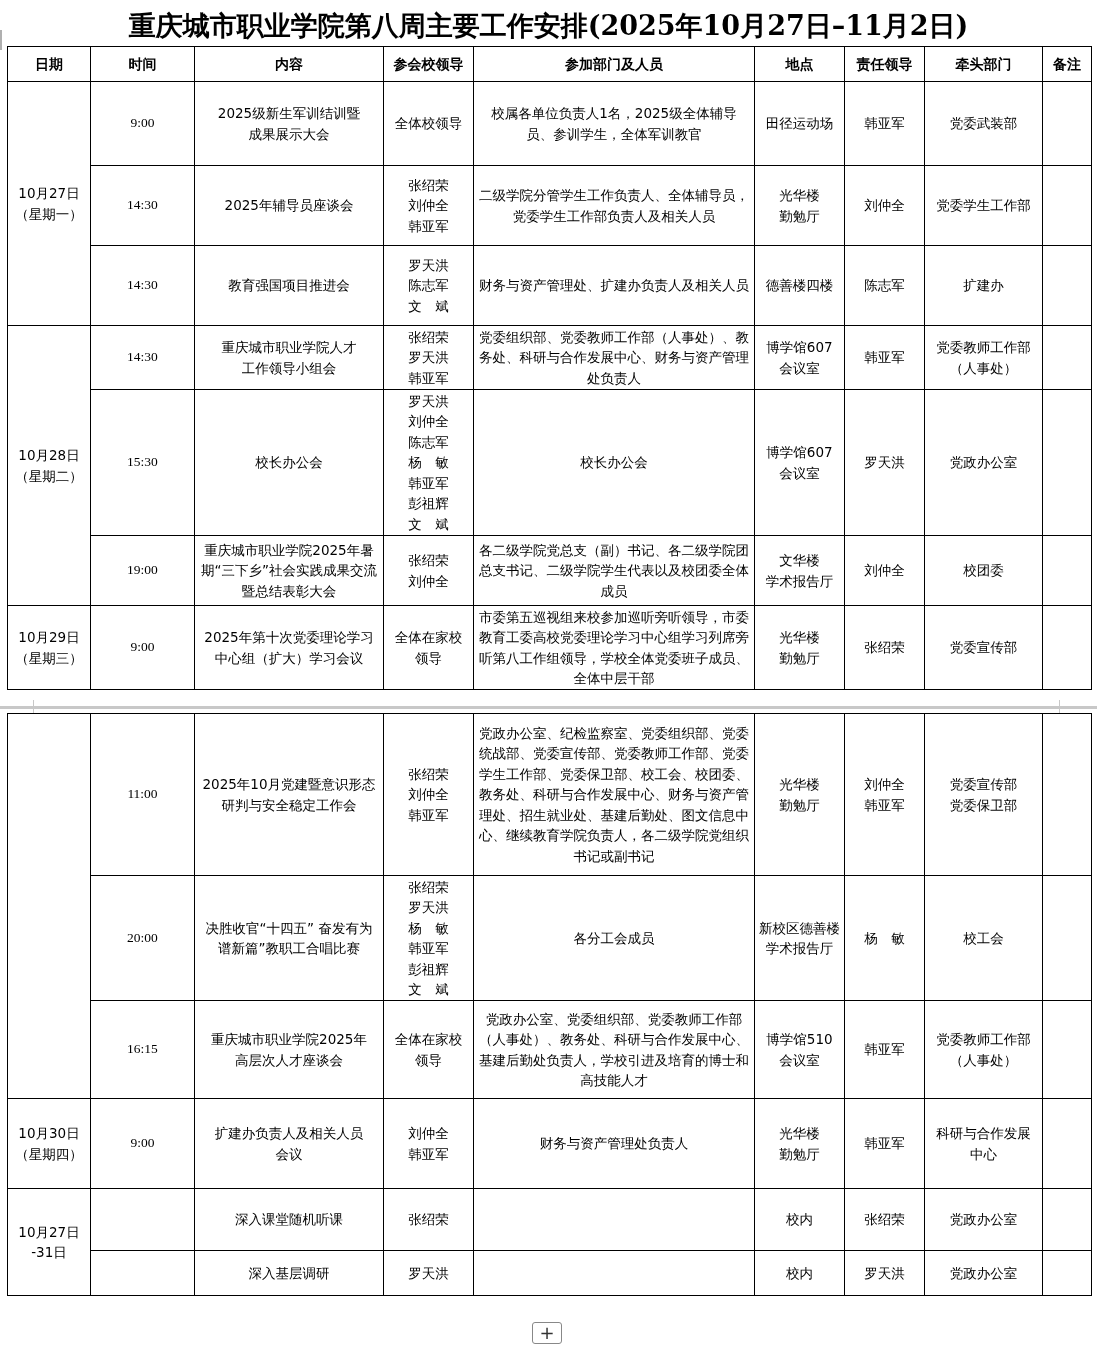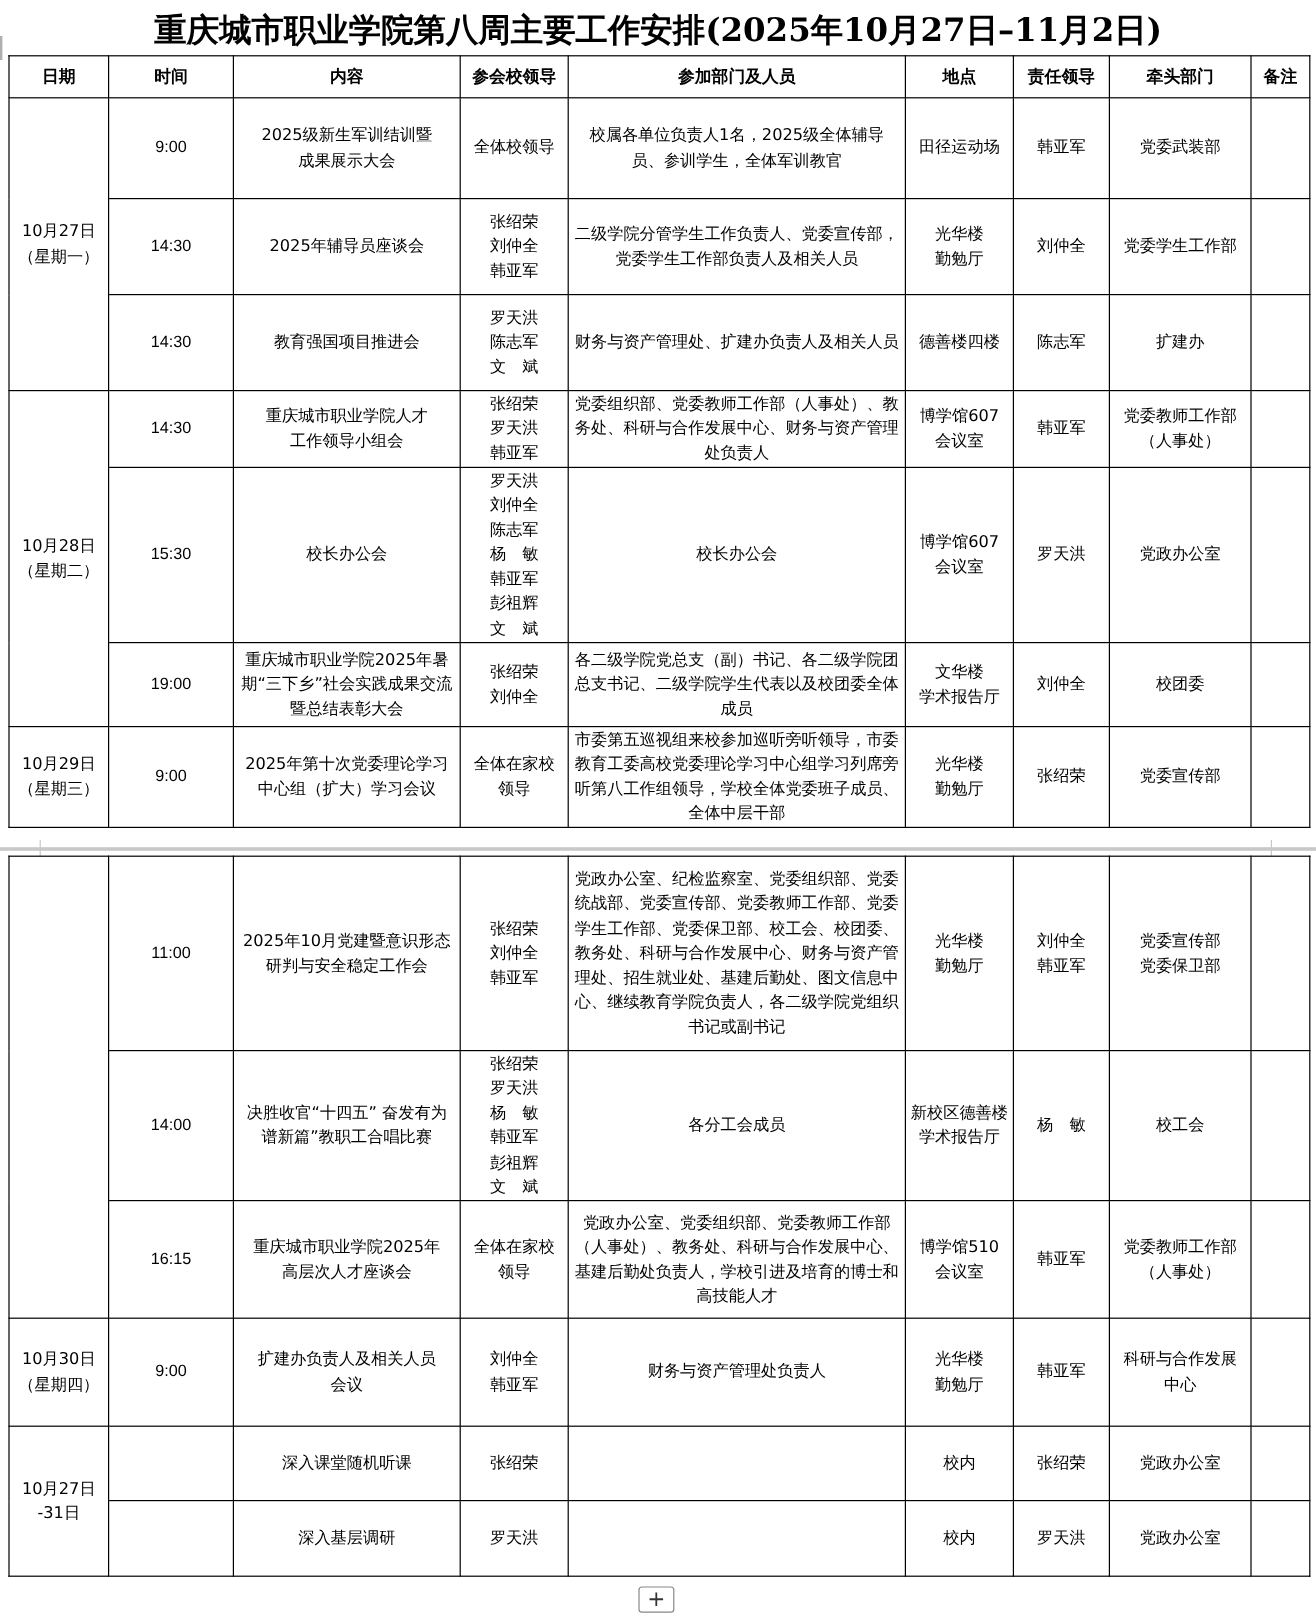--- a/index.html
+++ b/index.html
@@ -6,21 +6,21 @@
   body { width: 1097px; height: 1350px; position: relative; overflow: hidden;
          font-family: "DejaVu Sans", "Liberation Sans", sans-serif; color: #000; }
   .title { position: absolute; left: 0; top: 6px; width: 1097px; text-align: center;
            font-family: "DejaVu Serif", "Liberation Serif", serif; font-weight: bold;
            font-size: 27px; line-height: 40px; letter-spacing: 0px; }
   .left-mark { position: absolute; left: 0; top: 30px; width: 2px; height: 20px; background: #b0b0b0; }
   table.sched { position: absolute; left: 7px; border-collapse: collapse; table-layout: fixed; }
   table.sched td, table.sched th { border: 1.5px solid #000; text-align: center; vertical-align: middle;
         font-size: 13.5px; line-height: 20.5px; padding: 0 4px; font-weight: normal; overflow: hidden; }
   table.sched th { font-weight: bold; font-size: 14px; }
-  .mono { font-family: Liberation Sans, sans-serif; font-size: 13px; }
+  .mono { font-family: Liberation Serif, serif; font-size: 13px; }
   .multi { white-space: pre-line; }
   #t1 { top: 46px; }
   #t2 { top: 713px; }
   .page-break { position: absolute; left: 0; top: 706px; width: 1097px; height: 3px; background: #c8c8c8; }
   .pb-mark-l { position: absolute; left: 33px; top: 700px; width: 1px; height: 14px; background: #c8c8c8; }
   .pb-mark-r { position: absolute; left: 1059px; top: 700px; width: 1px; height: 14px; background: #c8c8c8; }
   .add-row { position: absolute; left: 532px; top: 1322px; width: 30px; height: 22px; border: 1px solid #888;
              border-radius: 3px; background: #fff; font-size: 18px; line-height: 20px; text-align: center;
              color: #333; box-sizing: border-box; cursor: pointer; font-family: "DejaVu Sans", sans-serif; }
 </style>
@@ -67,21 +67,21 @@
     <td class="multi">韩亚军</td>
     <td class="multi">党委武装部</td>
     <td></td>
   </tr>
   <tr style="height:80px">
     <td class="mono">14:30</td>
     <td class="multi">2025年辅导员座谈会</td>
     <td class="multi">张绍荣
 刘仲全
 韩亚军</td>
-    <td>二级学院分管学生工作负责人、党委宣传部，党委学生工作部负责人及相关人员</td>
+    <td>二级学院分管学生工作负责人、全体辅导员，党委学生工作部负责人及相关人员</td>
     <td class="multi">光华楼
 勤勉厅</td>
     <td class="multi">刘仲全</td>
     <td class="multi">党委学生工作部</td>
     <td></td>
   </tr>
   <tr style="height:80px">
     <td class="mono">14:30</td>
     <td class="multi">教育强国项目推进会</td>
     <td class="multi">罗天洪
@@ -186,21 +186,21 @@
     <td>党政办公室、纪检监察室、党委组织部、党委统战部、党委宣传部、党委教师工作部、党委学生工作部、党委保卫部、校工会、校团委、教务处、科研与合作发展中心、财务与资产管理处、招生就业处、基建后勤处、图文信息中心、继续教育学院负责人，各二级学院党组织书记或副书记</td>
     <td class="multi">光华楼
 勤勉厅</td>
     <td class="multi">刘仲全
 韩亚军</td>
     <td class="multi">党委宣传部
 党委保卫部</td>
     <td></td>
   </tr>
   <tr style="height:125px">
-    <td class="mono">14:00</td>
+    <td class="mono">20:00</td>
     <td>决胜收官“十四五” 奋发有为谱新篇”教职工合唱比赛</td>
     <td class="multi">张绍荣
 罗天洪
 杨　敏
 韩亚军
 彭祖辉
 文　斌</td>
     <td>各分工会成员</td>
     <td>新校区德善楼学术报告厅</td>
     <td class="multi">杨　敏</td>
@@ -244,21 +244,21 @@
 -31日</td>
     <td class="mono"></td>
     <td class="multi">深入课堂随机听课</td>
     <td class="multi">张绍荣</td>
     <td></td>
     <td class="multi">校内</td>
     <td class="multi">张绍荣</td>
     <td class="multi">党政办公室</td>
     <td></td>
   </tr>
-  <tr style="height:63px">
+  <tr style="height:45px">
     <td class="mono"></td>
     <td class="multi">深入基层调研</td>
     <td class="multi">罗天洪</td>
     <td></td>
     <td class="multi">校内</td>
     <td class="multi">罗天洪</td>
     <td class="multi">党政办公室</td>
     <td></td>
   </tr>
 </tbody>

